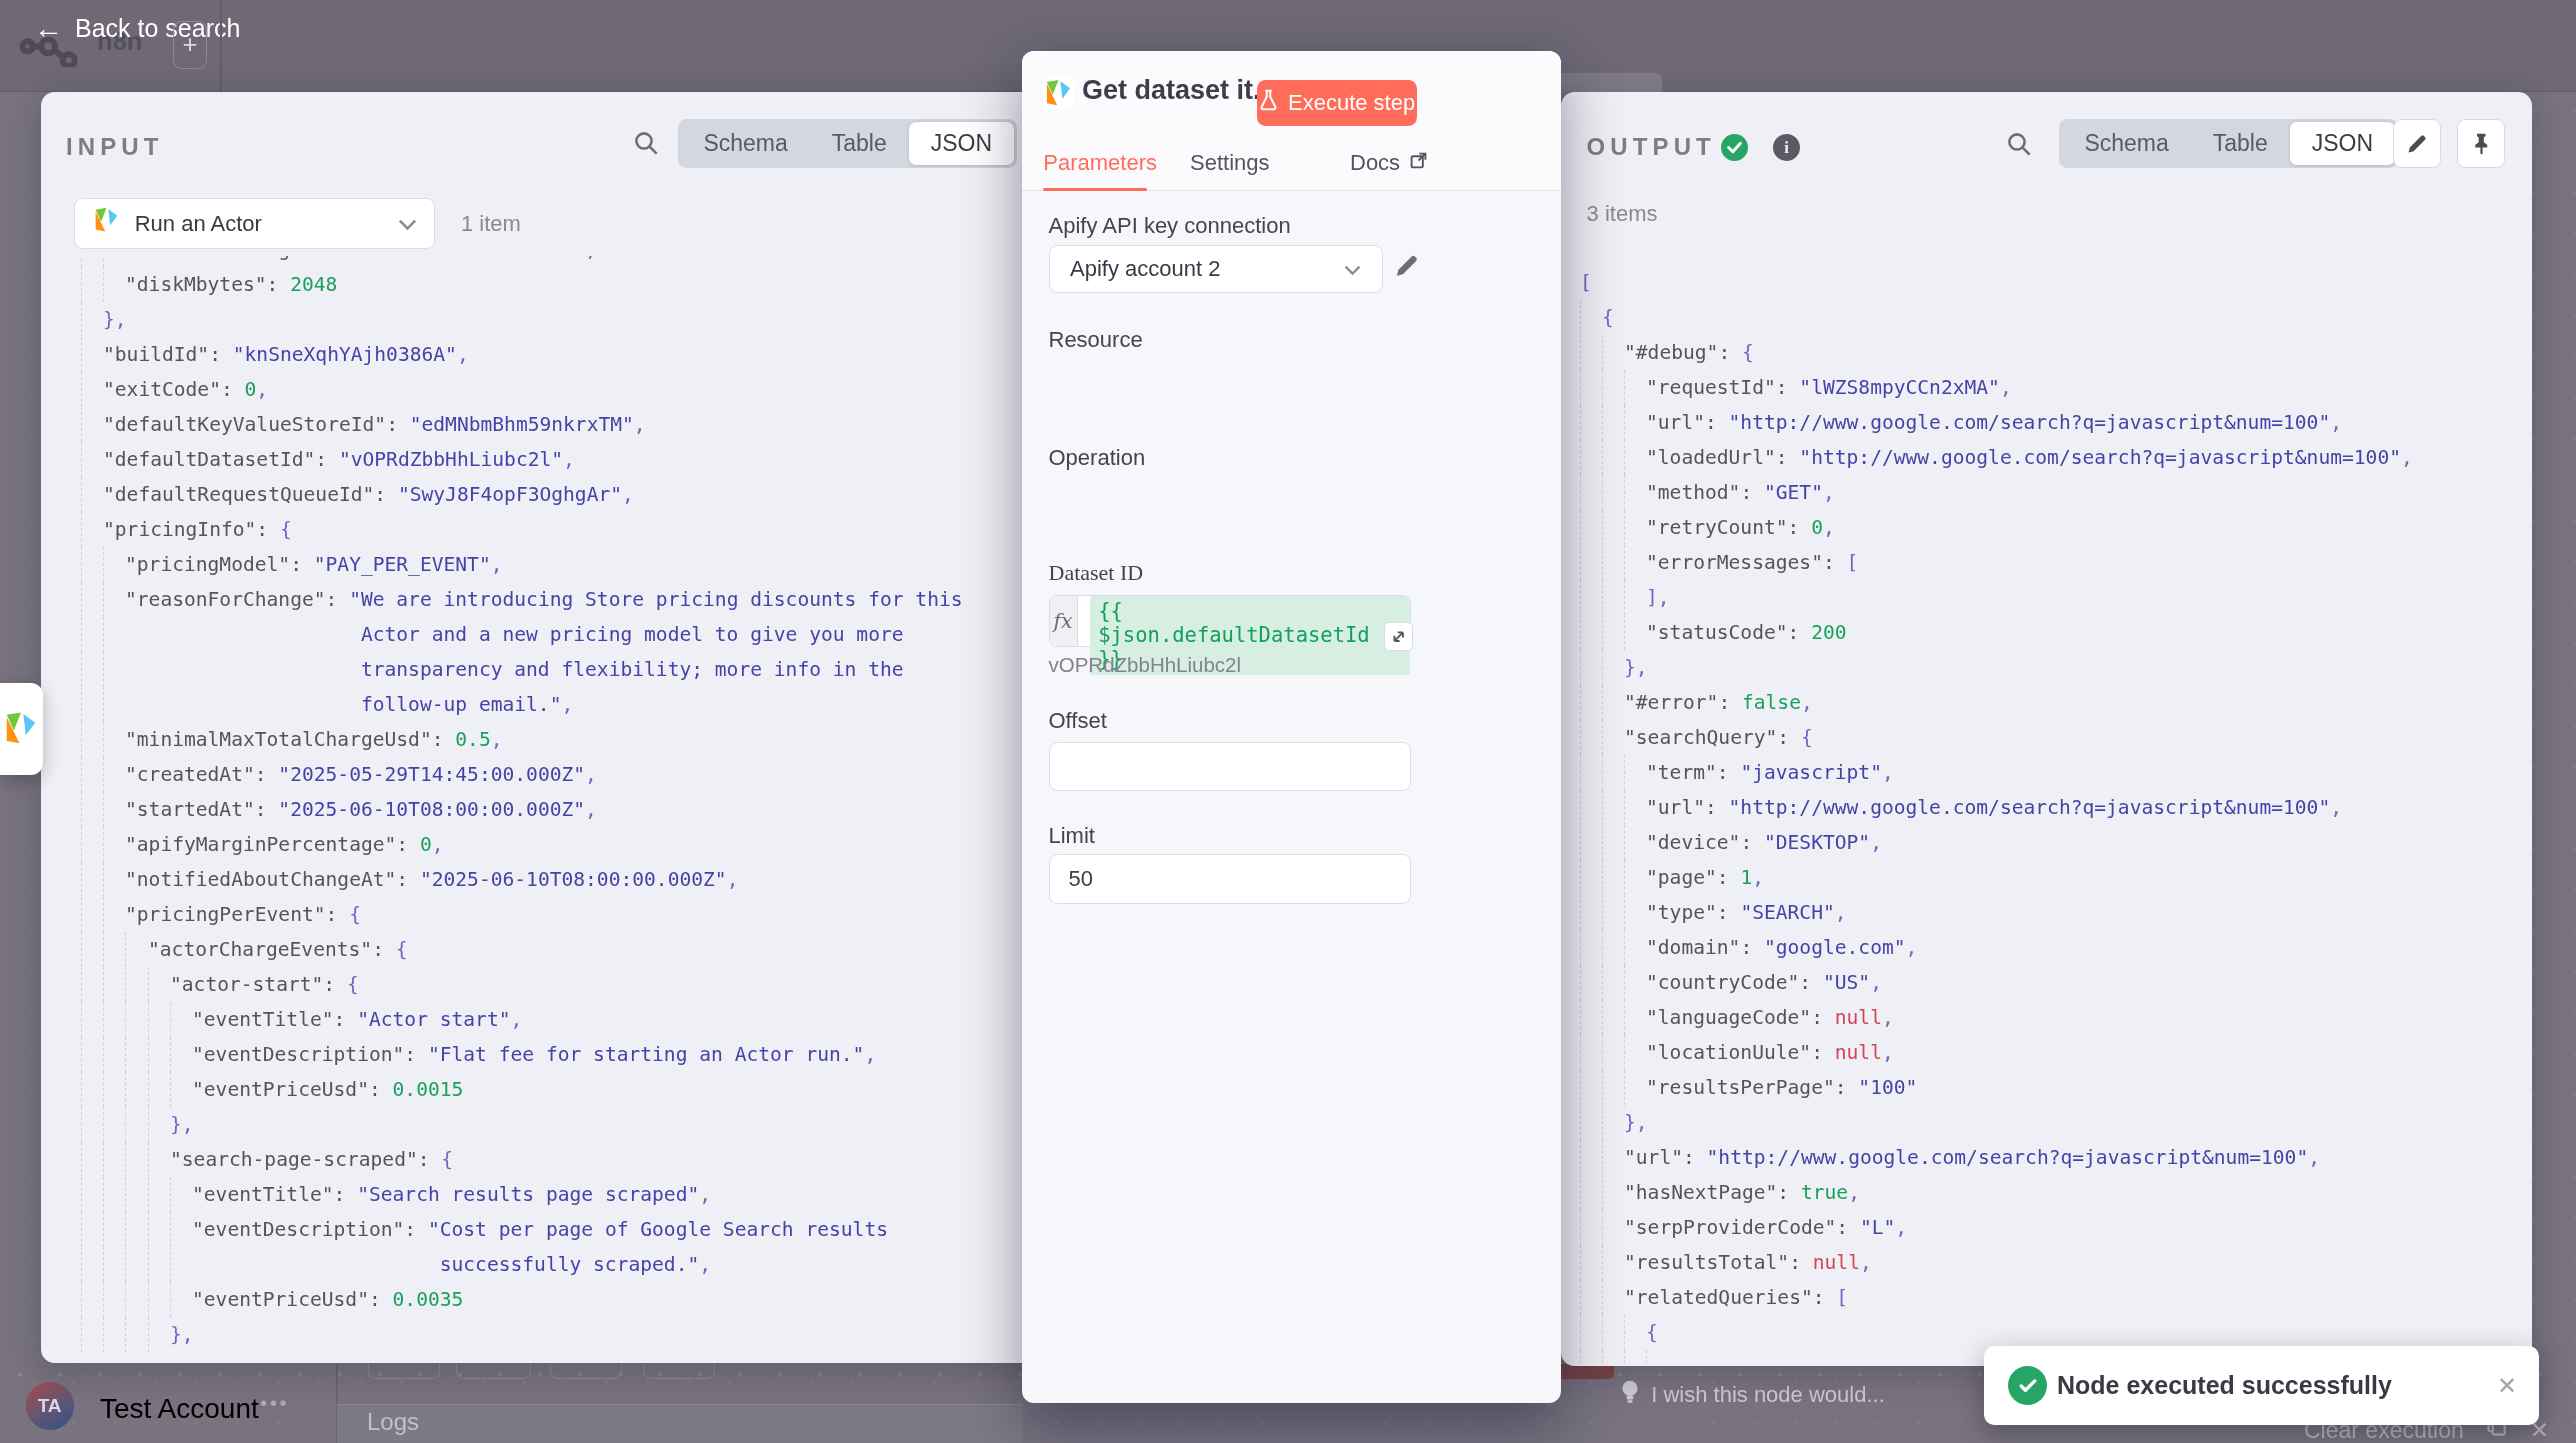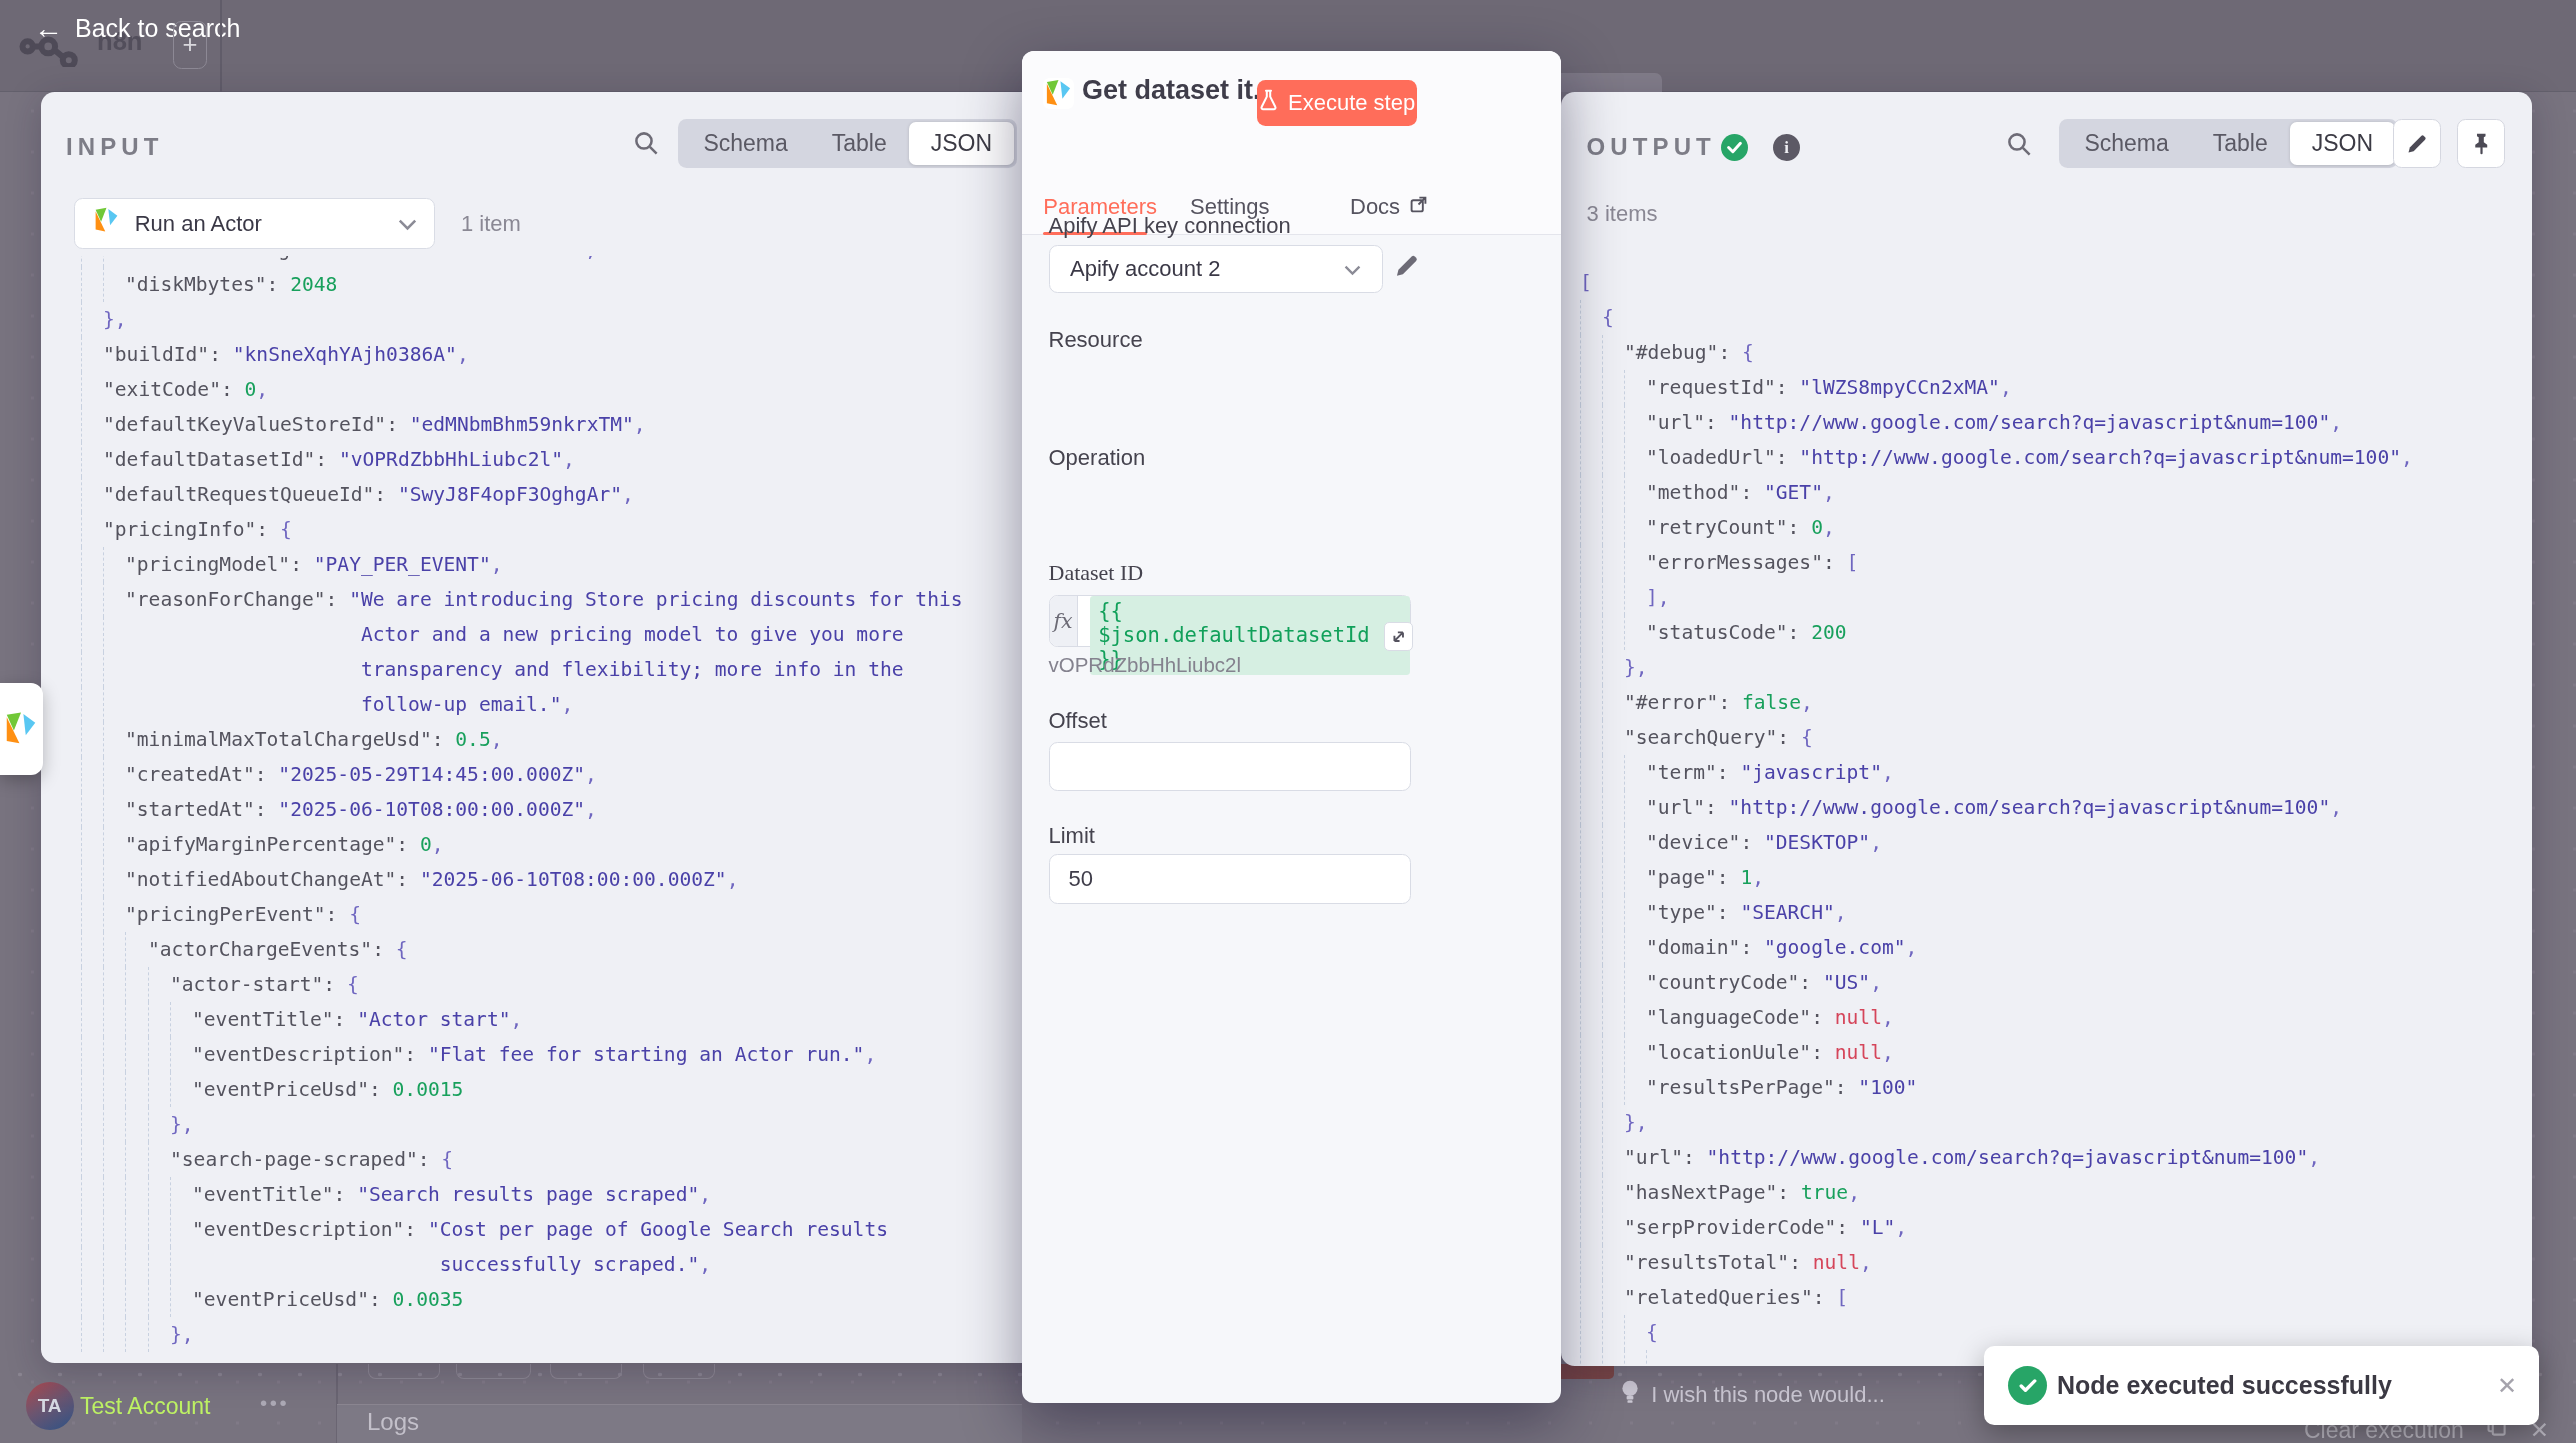--- a/index.html
+++ b/index.html
@@ -21,21 +21,21 @@
   .back-arrow { font-size:29px; line-height:1; }
   .add-tab-btn { position:absolute; left:173px; top:20.5px; width:34px; height:48px; border:1.7px solid #8d8995; border-radius:8.5px; color:#d9d8dd; font-size:25.6px; display:flex; align-items:center; justify-content:center; }
   .dim-tab { position:absolute; left:1553px; top:73px; width:109px; height:19px; background:#817c89; border-radius:6.8px 6.8px 0 0; }
 
   
   .dots-row { position:absolute; left:0; top:1370px; width:2576px; height:8.5px;
     background-image:radial-gradient(circle,#8b8692 1.7px,transparent 2px); background-size:40px 8.5px; }
   .avatar { position:absolute; left:25.6px; top:1382px; width:48px; height:48px; border-radius:50%;
     background:linear-gradient(150deg,#a04b55 10%,#6b5570 48%,#3f5380 85%);
     color:#d6d9e2; font-size:19px; font-weight:700; display:flex; align-items:center; justify-content:center; }
-  .account-name { position:absolute; left:80px; top:1393px; font-size:23px; color:#bef264; }
+  .account-name { position:absolute; left:100px; top:1393px; font-size:28px; color:#000000; }
   .account-menu { position:absolute; left:260px; top:1391px; font-size:20.5px; letter-spacing:2.6px; color:#aca9b5; }
   .foot-sep { position:absolute; left:336px; top:1364px; width:1.7px; height:80px; background:#6a6572; }
   .logs-under { position:absolute; left:337px; top:1404px; width:685px; height:40px; background:#7d7985; border-top:0.9px solid #8b8691; }
   .logs-label { position:absolute; left:367px; top:1408px; font-size:24px; color:#c3c0ca; }
   .ghost-box { position:absolute; top:1364px; height:15.4px; border:1.7px solid #8d8894; border-top:none; border-radius:0 0 7.7px 7.7px; }
   .maroon-chip { position:absolute; left:1553px; top:1364px; width:61px; height:15.4px; background:#7c4746; border-radius:0 0 5.1px 5.1px; }
   .wish-bar { position:absolute; left:1619px; top:1379px; display:flex; align-items:center; gap:10.2px; color:#ccc9d4; font-size:22px; }
   .clear-exec { position:absolute; left:2304px; top:1416px; display:flex; align-items:center; gap:22px; color:#b4b1bb; font-size:23px; font-weight:500; }
 
   
@@ -58,21 +58,21 @@
   .tk-s, .tk-r { color:#4a41a8; }
   .tk-c, .tk-b { color:#6f66c0; }
   .tk-n, .tk-t, .tk-f { color:#18a05c; }
   .tk-x { color:#d5455a; }
 
   
   .modal { position:absolute; left:1022px; top:51px; width:539px; height:1352px; background:#f6f7fa; border-radius:12px; box-shadow:0 20.5px 60px rgba(25,20,50,.45); }
   .modal-head { position:absolute; left:0; top:0; width:100%; height:140px; background:#fbfbfd; border-radius:12px 12px 0 0; }
   .node-title { position:absolute; left:60px; top:24px; font-size:27px; font-weight:600; color:#3f3d4a; }
   .exec-btn { position:absolute; left:235px; top:29px; width:160px; height:46px; background:#ff6d5a; border-radius:8.5px; color:#fff; font-size:22px; font-weight:500; display:flex; align-items:center; justify-content:center; gap:10.2px; cursor:pointer; }
-  .modal-tabs { position:absolute; left:0; top:94px; width:100%; height:46px; border-bottom:1.7px solid #e4e5ec; background:#fbfbfd;margin-top:44px; }
+  .modal-tabs { position:absolute; left:0; top:94px; width:100%; height:46px; border-bottom:1.7px solid #e4e5ec; background:#fbfbfd; }
   .mtab { position:absolute; top:5.1px; font-size:22px; color:#55535f; cursor:pointer; }
   .mtab.active { color:#ff6d5a; font-weight:500; }
   .mtab-underline { position:absolute; left:21.3px; top:43px; width:104px; height:3.4px; background:#ff6d5a; border-radius:1.7px; }
   .field-label { position:absolute; font-size:22px; color:#45434e; }
   .f-select { position:absolute; height:48px; padding:0 20.5px; justify-content:space-between; }
   .f-input { position:absolute; background:#fff; border:0.9px solid #d9dce5; border-radius:8.5px; font-size:22px; color:#3f3d4a; display:flex; align-items:center; padding:0 19px; }
   .expr-box { position:absolute; left:26.5px; top:544px; width:362px; height:52px; background:#fff; border:0.9px solid #d9dce5; border-radius:8.5px; display:flex; align-items:stretch; overflow:visible; }
   .fx-seg { width:32px; background:#eef0f5; border-right:0.9px solid #d9dce5; border-radius:7.7px 0 0 7.7px; display:flex; align-items:center; justify-content:center; font-family:"DejaVu Serif", serif; font-style:italic; font-size:20.5px; color:#6b6a75; }
   .expr-pill { margin:auto 0 auto 12px; background:#d6efe2; color:#11a05a; font-family:"DejaVu Sans Mono", monospace; font-size:20.5px; padding:3.4px 8.5px; border-radius:3.4px; }
   .expand-btn { position:absolute; right:-3.4px; bottom:-5.1px; width:29px; height:29px; background:#fff; border:0.9px solid #d9dce5; border-radius:5.1px; display:flex; align-items:center; justify-content:center; color:#55535f; cursor:pointer; }

